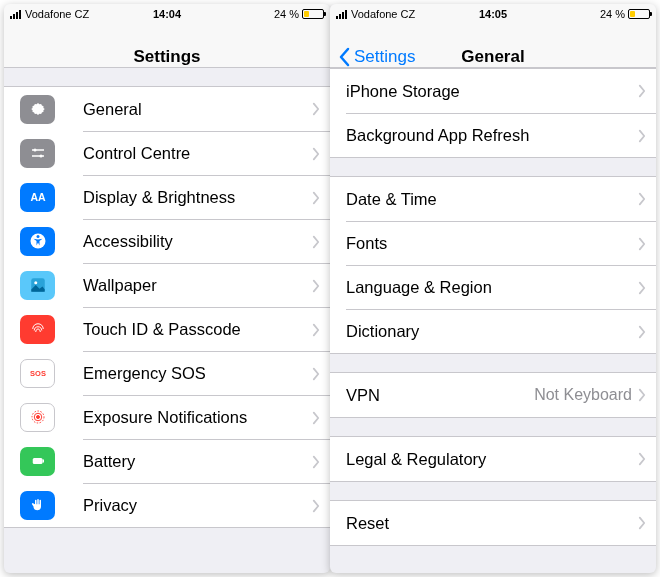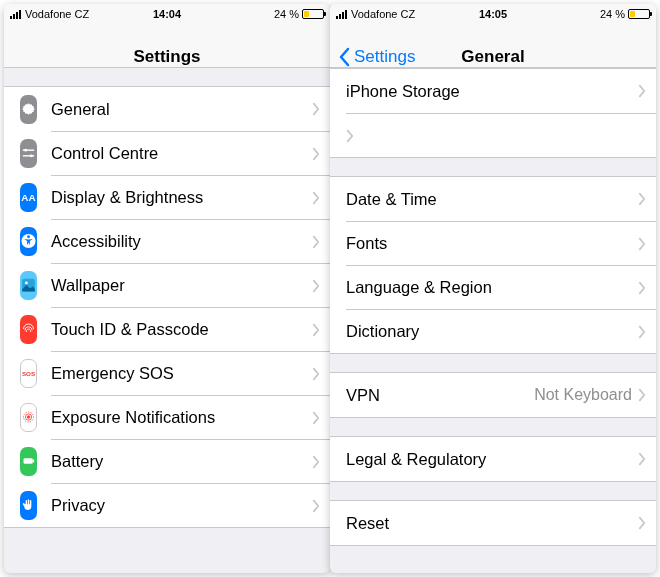--- a/index.html
+++ b/index.html
@@ -86,22 +86,22 @@
   }
   .row + .row .row-content { border-top: 0.5px solid #c8c7cc; }
   .row-content {
     flex:1;
     display:flex;
     align-items:center;
     min-height:44px;
     padding-right: 10px;
   }
   .icon-box {
-    width: 17px; height: 29px; border-radius: 7px;
-    margin-right: 14px;
+    width: 35px; height: 29px; border-radius: 7px;
+    margin-right: 28px;
     display:flex; align-items:center; justify-content:center;
     flex-shrink:0;
     color:#fff;
     font-size: 15px;
   }
   .row-label { font-size: 16.5px; flex:1; color:#000; }
   .row-detail { font-size: 16px; color:#8e8e93; margin-right:6px;}
   .chevron {
     width: 8px; height: 14px;
     flex-shrink:0;
@@ -359,20 +359,21 @@
       <span class="chevron">
               <svg viewBox="0 0 9 14">
                 <use href="#chev"></use>
               </svg>
             </span>
     </div>
   </div>
         <div class="row">
 
     <div class="row-content">
+      <span class="row-label">Background App Refresh</span>
 
       <span class="chevron">
               <svg viewBox="0 0 9 14">
                 <use href="#chev"></use>
               </svg>
             </span>
     </div>
   </div>
       </div>
       <div class="gap"></div>

